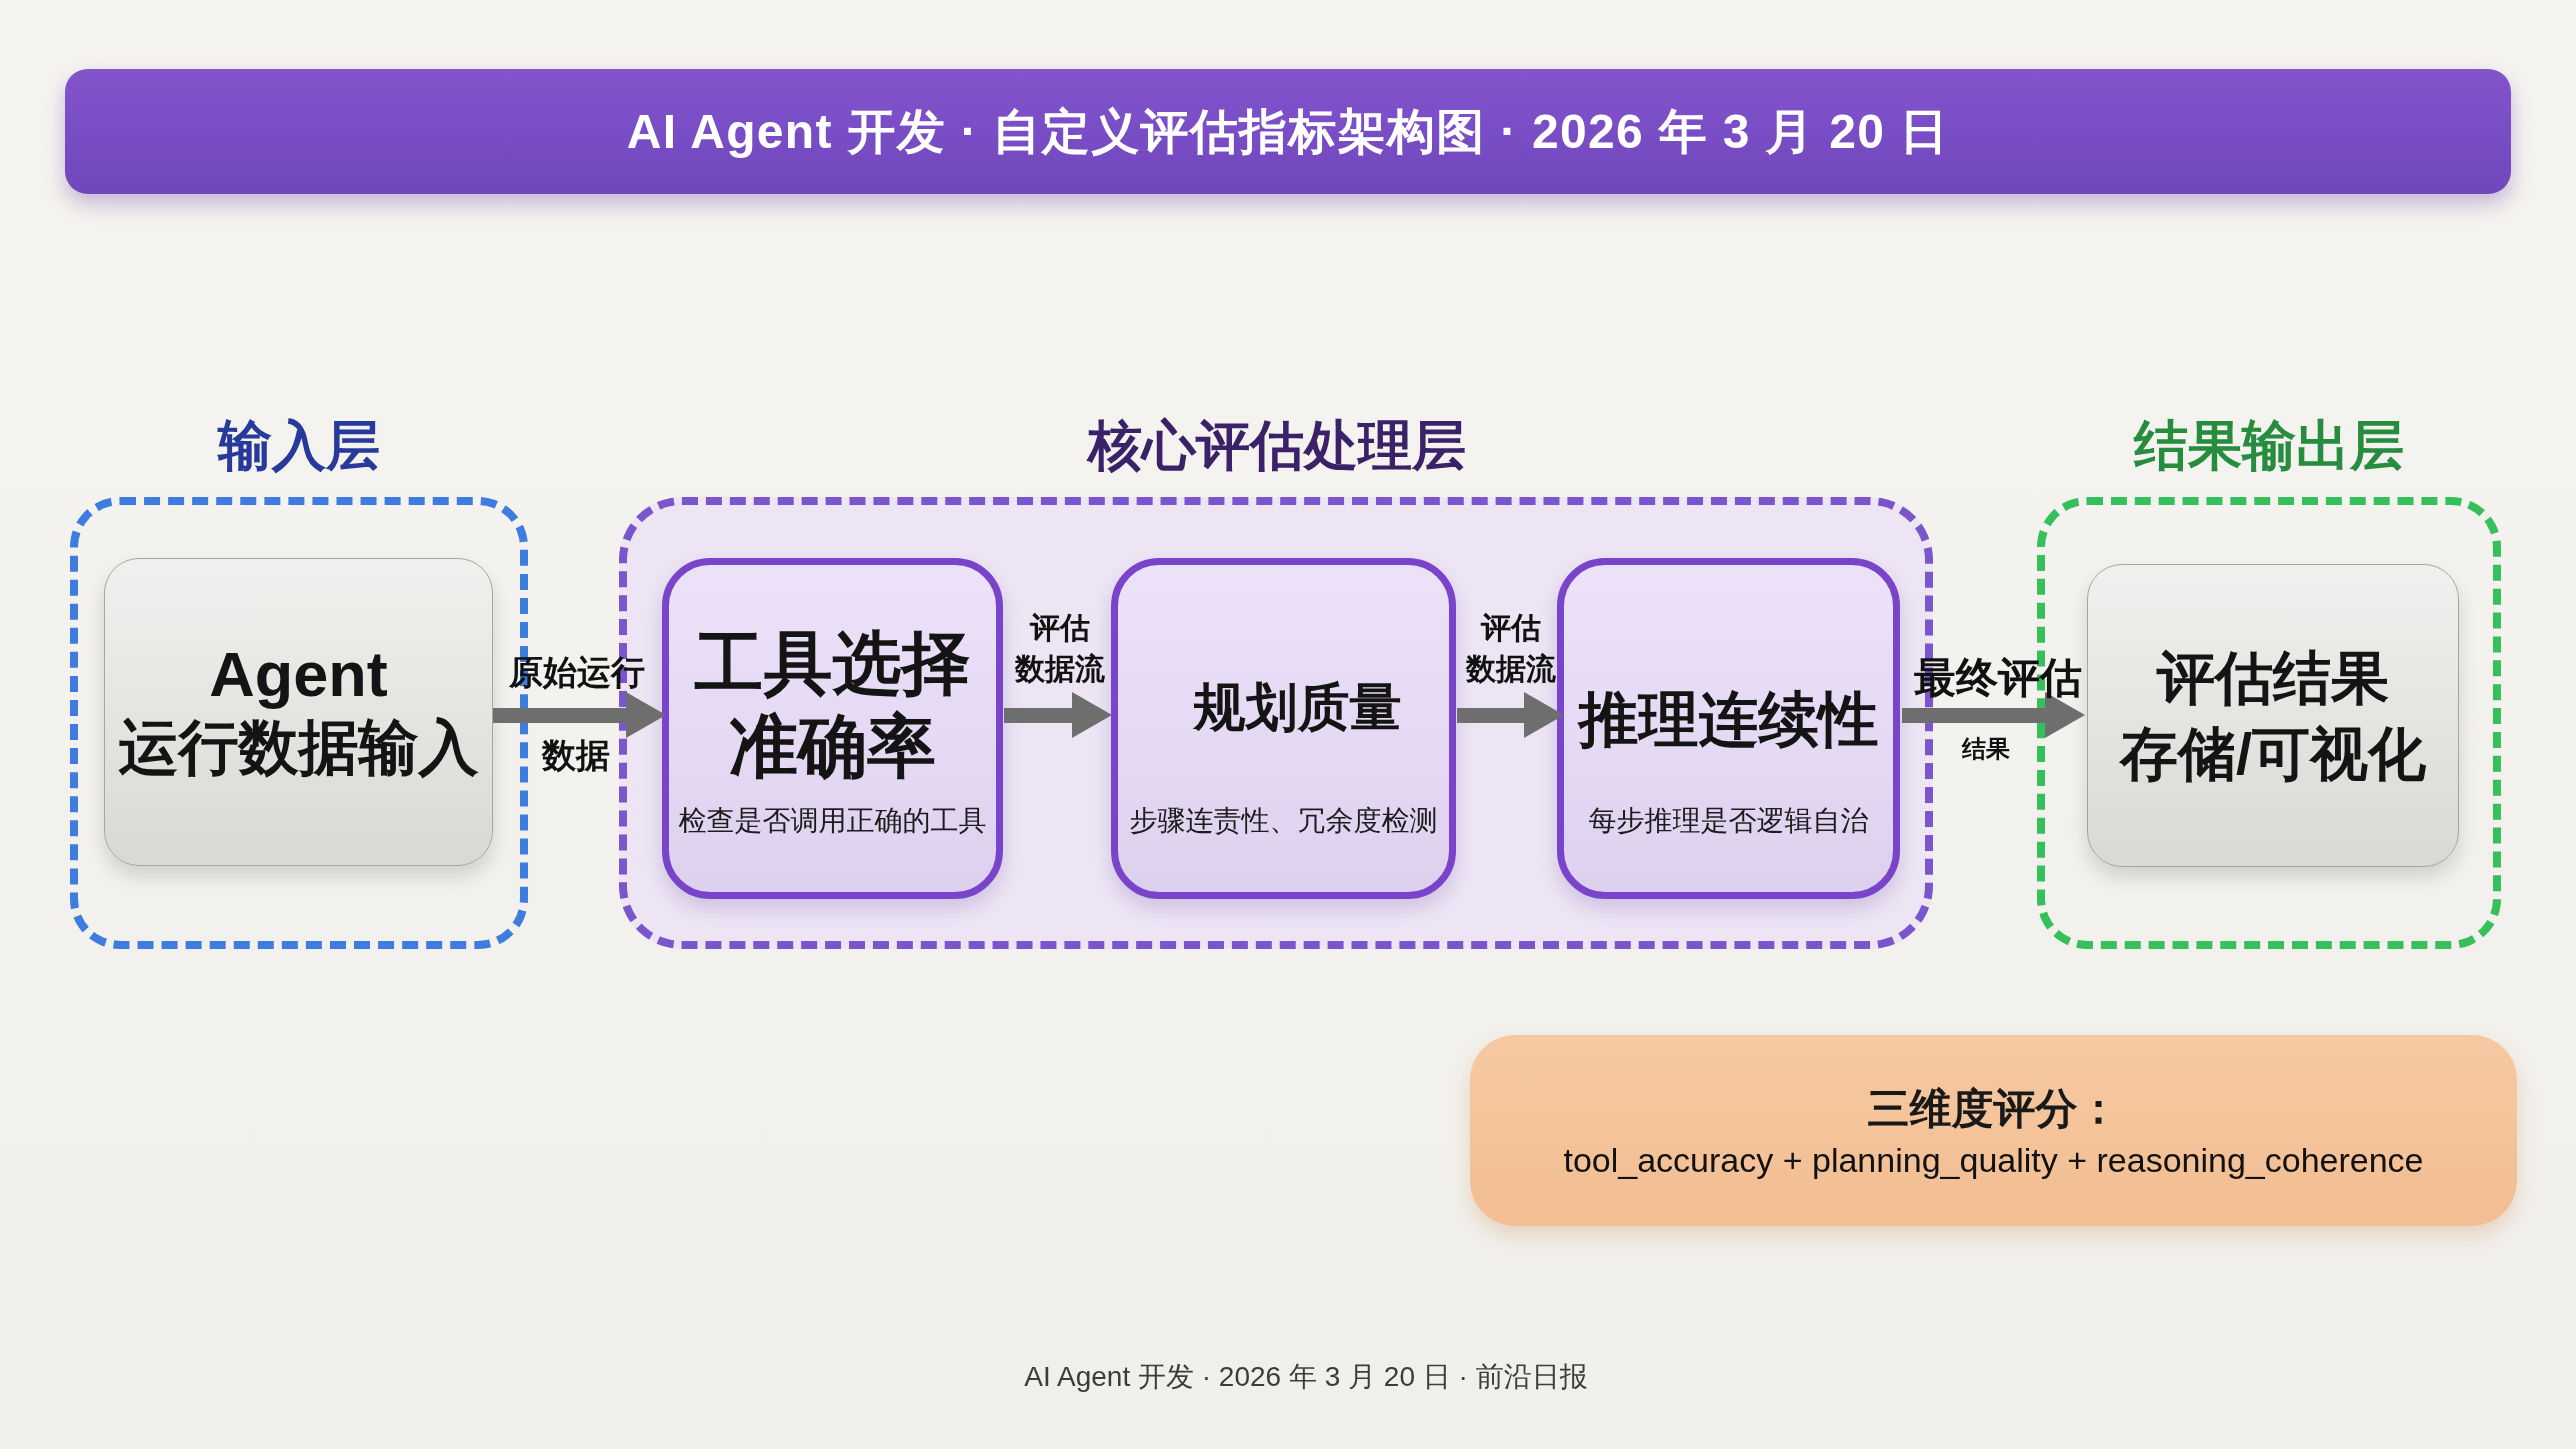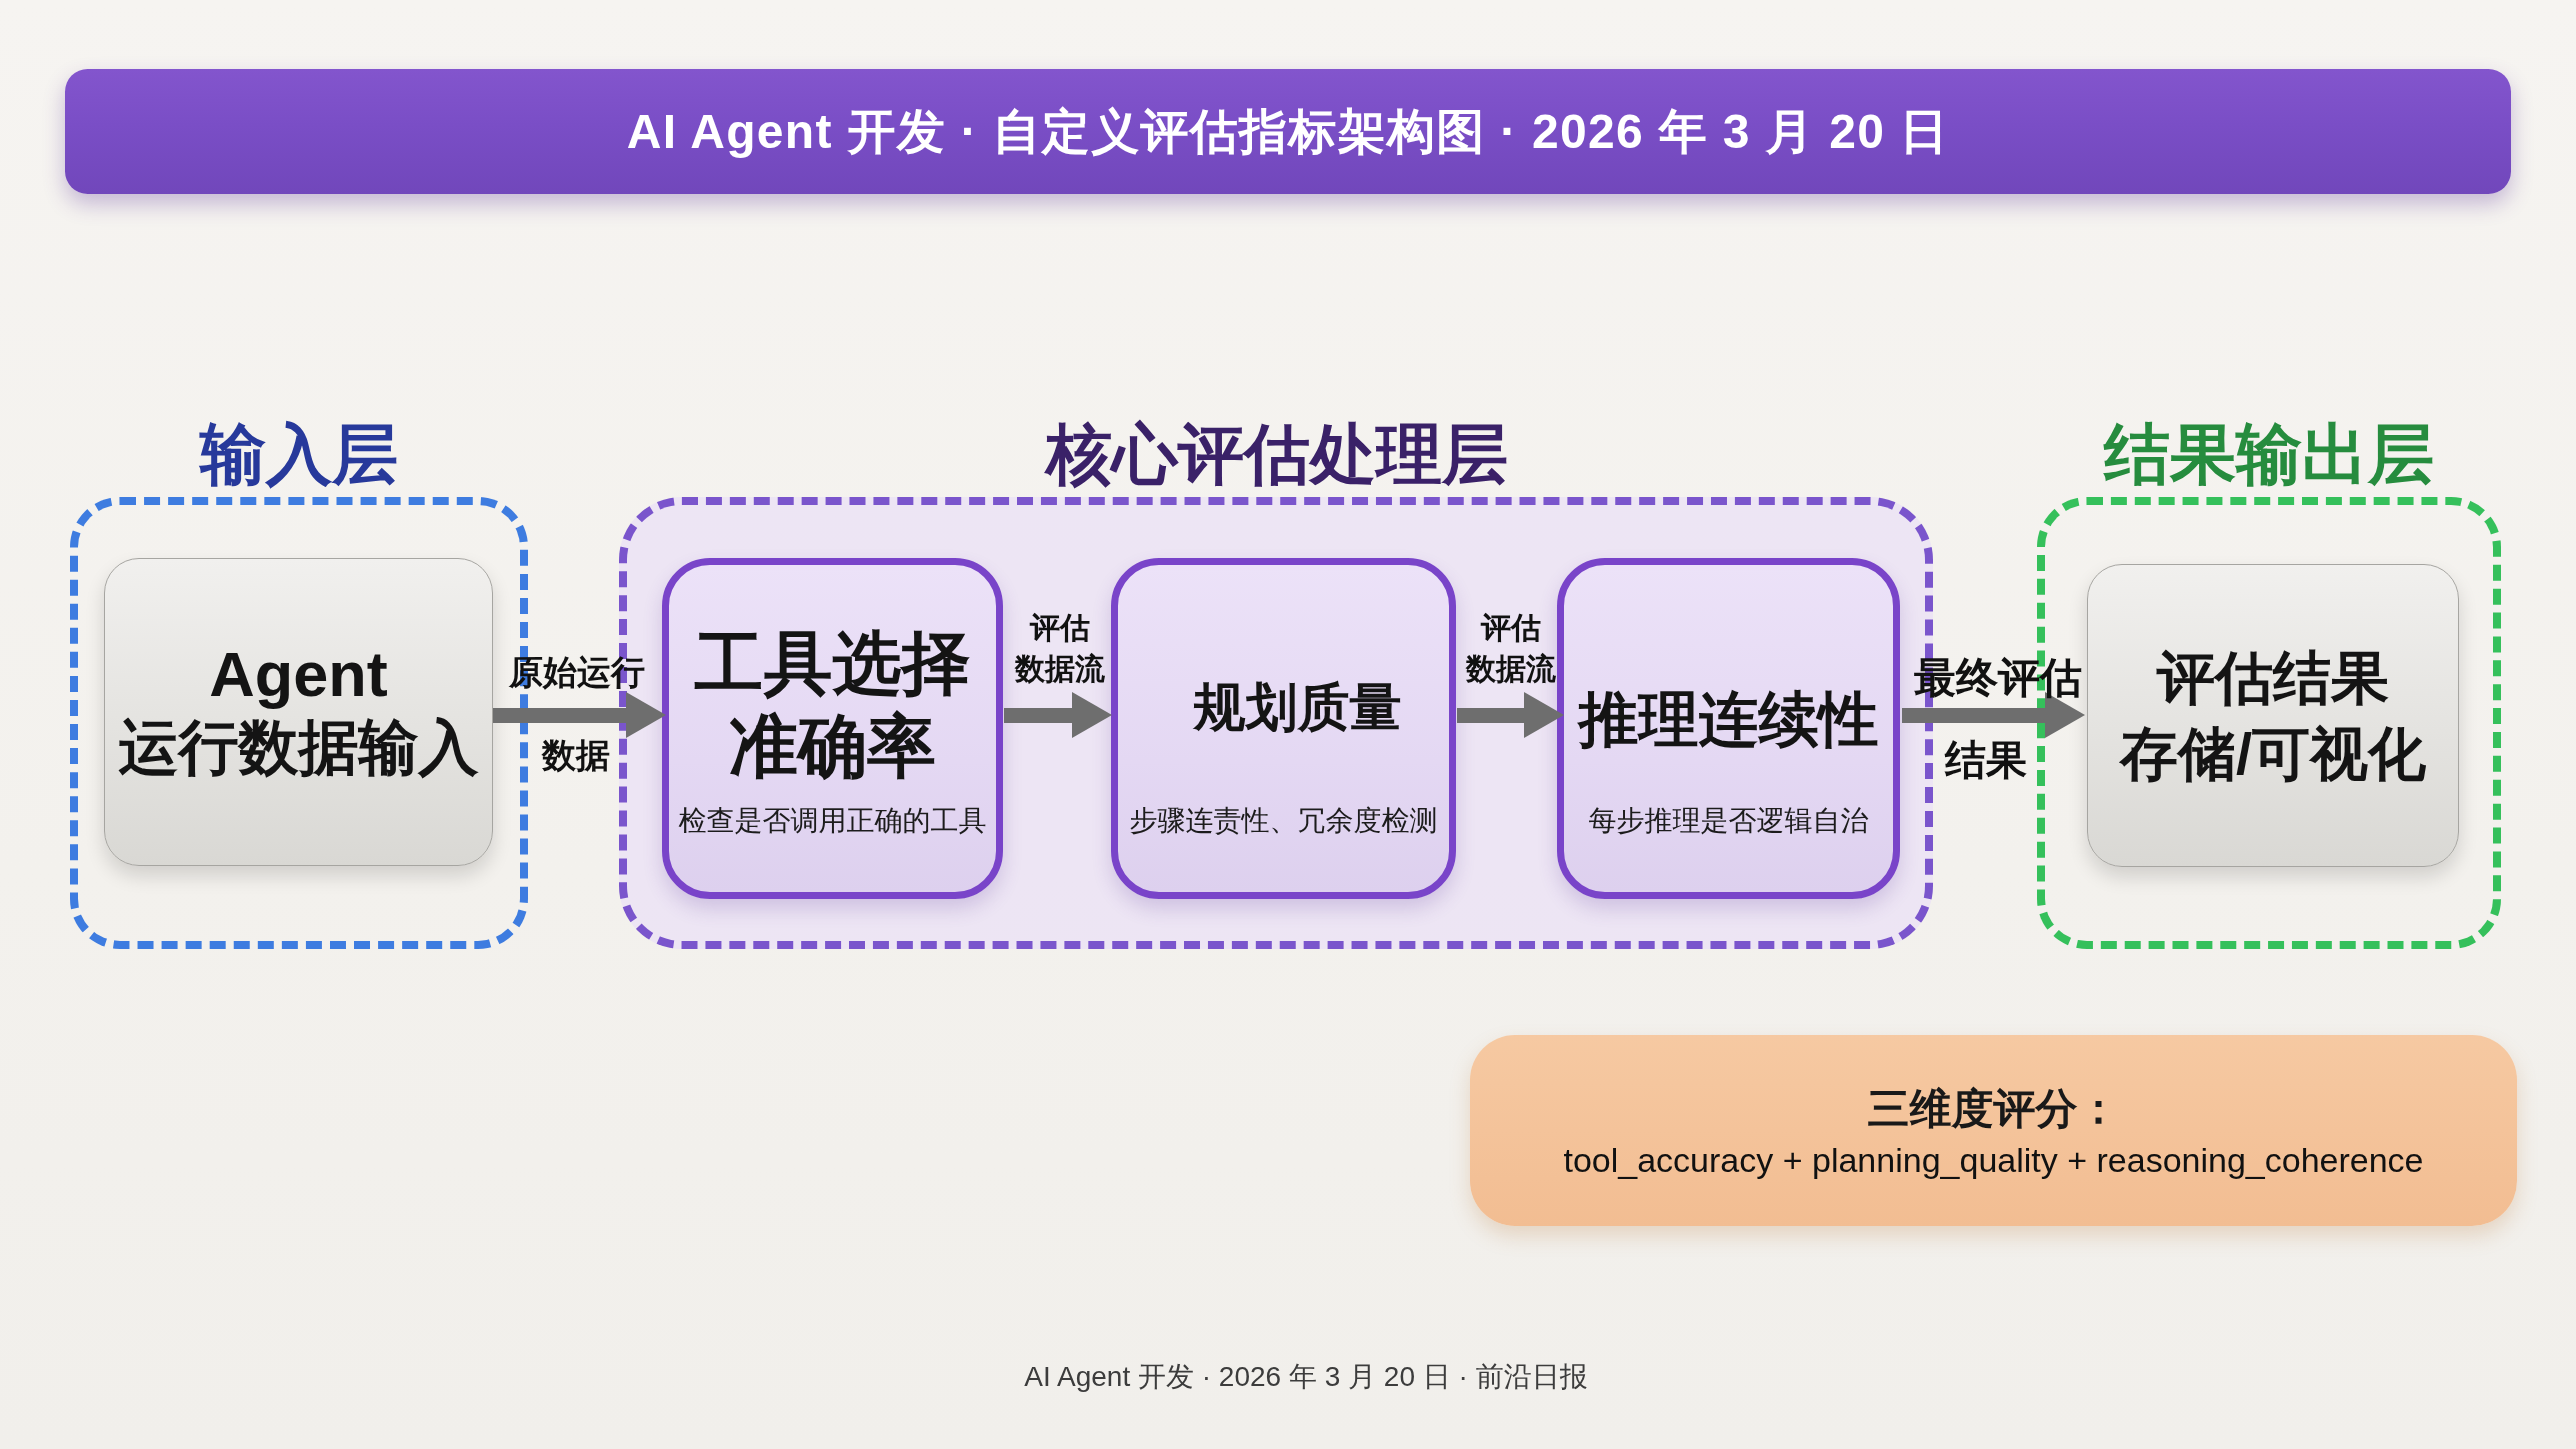--- a/index.html
+++ b/index.html
@@ -14,21 +14,21 @@
   
   .banner{
     position:absolute;left:65px;top:69px;width:2446px;height:125px;
     background:linear-gradient(180deg,#8355cd 0%,#7a4ec6 45%,#7147bb 100%);
     border-radius:22.6px;display:flex;align-items:center;justify-content:center;
     box-shadow:0 10px 21.4px rgba(86,48,150,0.30);
   }
   .banner .txt{color:#ffffff;font-size:48px;font-weight:700;letter-spacing:1.3px;white-space:nowrap;}
 
   
-  .sec-title{position:absolute;transform:translateX(-50%);font-size:66px;font-weight:800;white-space:nowrap;}
+  .sec-title{position:absolute;transform:translateX(-50%);font-size:54px;font-weight:800;white-space:nowrap;}
   .t-input{left:299px;top:410px;color:#27399b;}
   .t-core{left:1277px;top:410px;color:#3a2168;}
   .t-output{left:2269px;top:410px;color:#268c3e;}
 
   
   .panel{position:absolute;box-sizing:border-box;top:497px;height:452px;}
   .panel-input{left:70px;width:458px;border:8.2px dashed #3e7ce0;border-radius:50px;}
   .panel-core{left:619px;width:1314px;border:8.2px dashed #7a55cc;border-radius:63px;
     background:rgba(233,224,246,0.70);}
   .panel-output{left:2037px;width:464px;border:8.2px dashed #35c05b;border-radius:50px;}
@@ -74,21 +74,21 @@
   .a4s{left:1902px;width:143px;} .a4h{left:2045px;}
 
   .albl{position:absolute;transform:translateX(-50%);font-weight:700;color:#111;white-space:nowrap;}
   .l1a{left:577px;top:650px;font-size:34px;}
   .l1b{left:576px;top:733px;font-size:34px;}
   .l2a{left:1060px;top:608px;font-size:30px;}
   .l2b{left:1060px;top:649px;font-size:30px;}
   .l3a{left:1511px;top:608px;font-size:30px;}
   .l3b{left:1511px;top:649px;font-size:30px;}
   .l4a{left:1998px;top:650px;font-size:42px;}
-  .l4b{left:1986px;top:733px;font-size:41px;}
+  .l4b{left:1986px;top:733px;font-size:24px;}
 
   
   .summary{
     position:absolute;left:1470px;top:1035px;width:1047px;height:191px;
     background:linear-gradient(180deg,#f6c9a2 0%,#f2bd92 100%);
     border-radius:45px;display:flex;flex-direction:column;align-items:center;justify-content:center;gap:4px;
     box-shadow:0 10px 20px rgba(190,130,70,0.25);
   }
   .summary .s-title{font-size:42px;font-weight:800;color:#191919;white-space:nowrap;}
   .summary .s-formula{font-size:34px;font-weight:400;color:#111;white-space:nowrap;}

